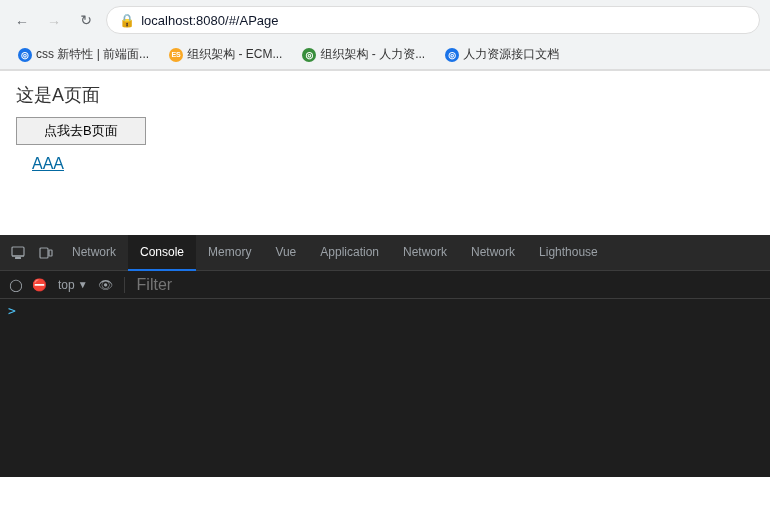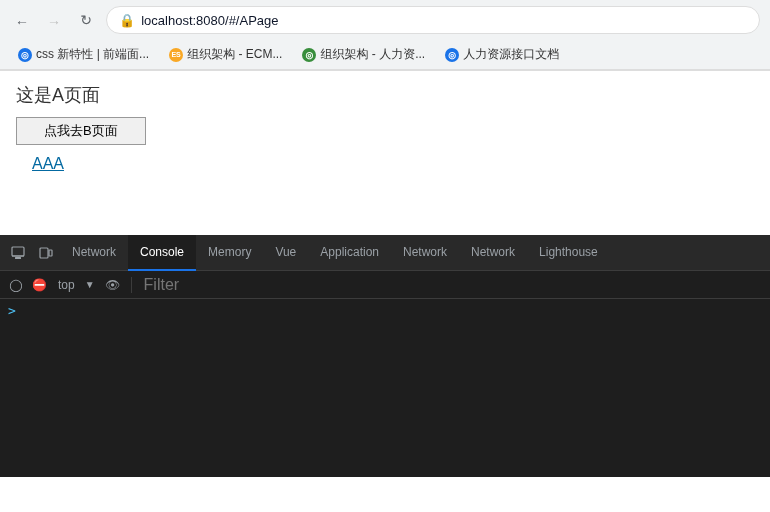--- a/index.html
+++ b/index.html
@@ -188,21 +188,21 @@
       align-items: center;
       justify-content: center;
       color: #9aa0a6;
       font-size: 12px;
       cursor: pointer;
     }
 
     .dt-context-select {
       display: flex;
       align-items: center;
-      gap: 10px;
+      gap: 3px;
       background: none;
       border: none;
       color: #9aa0a6;
       font-size: 12px;
       cursor: pointer;
       padding: 2px 4px;
     }
 
     .dt-toolbar-divider {
       width: 1px;

